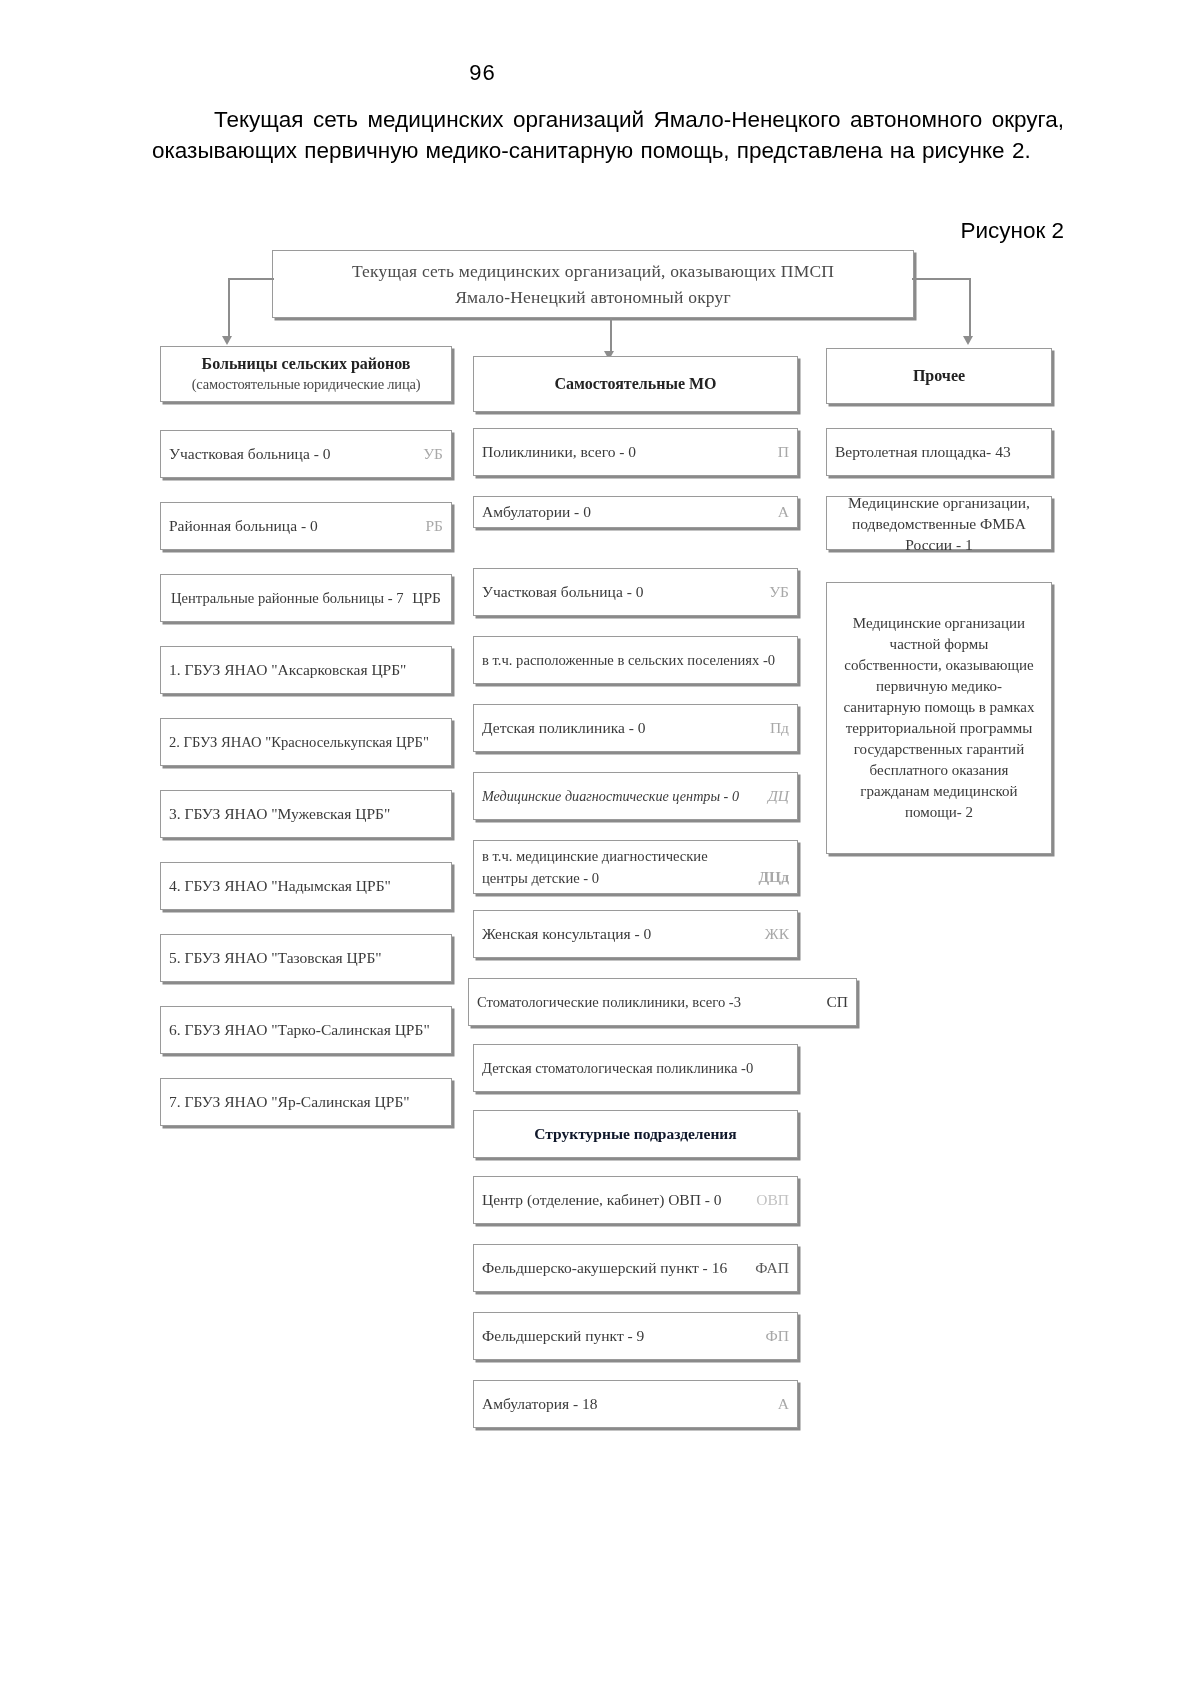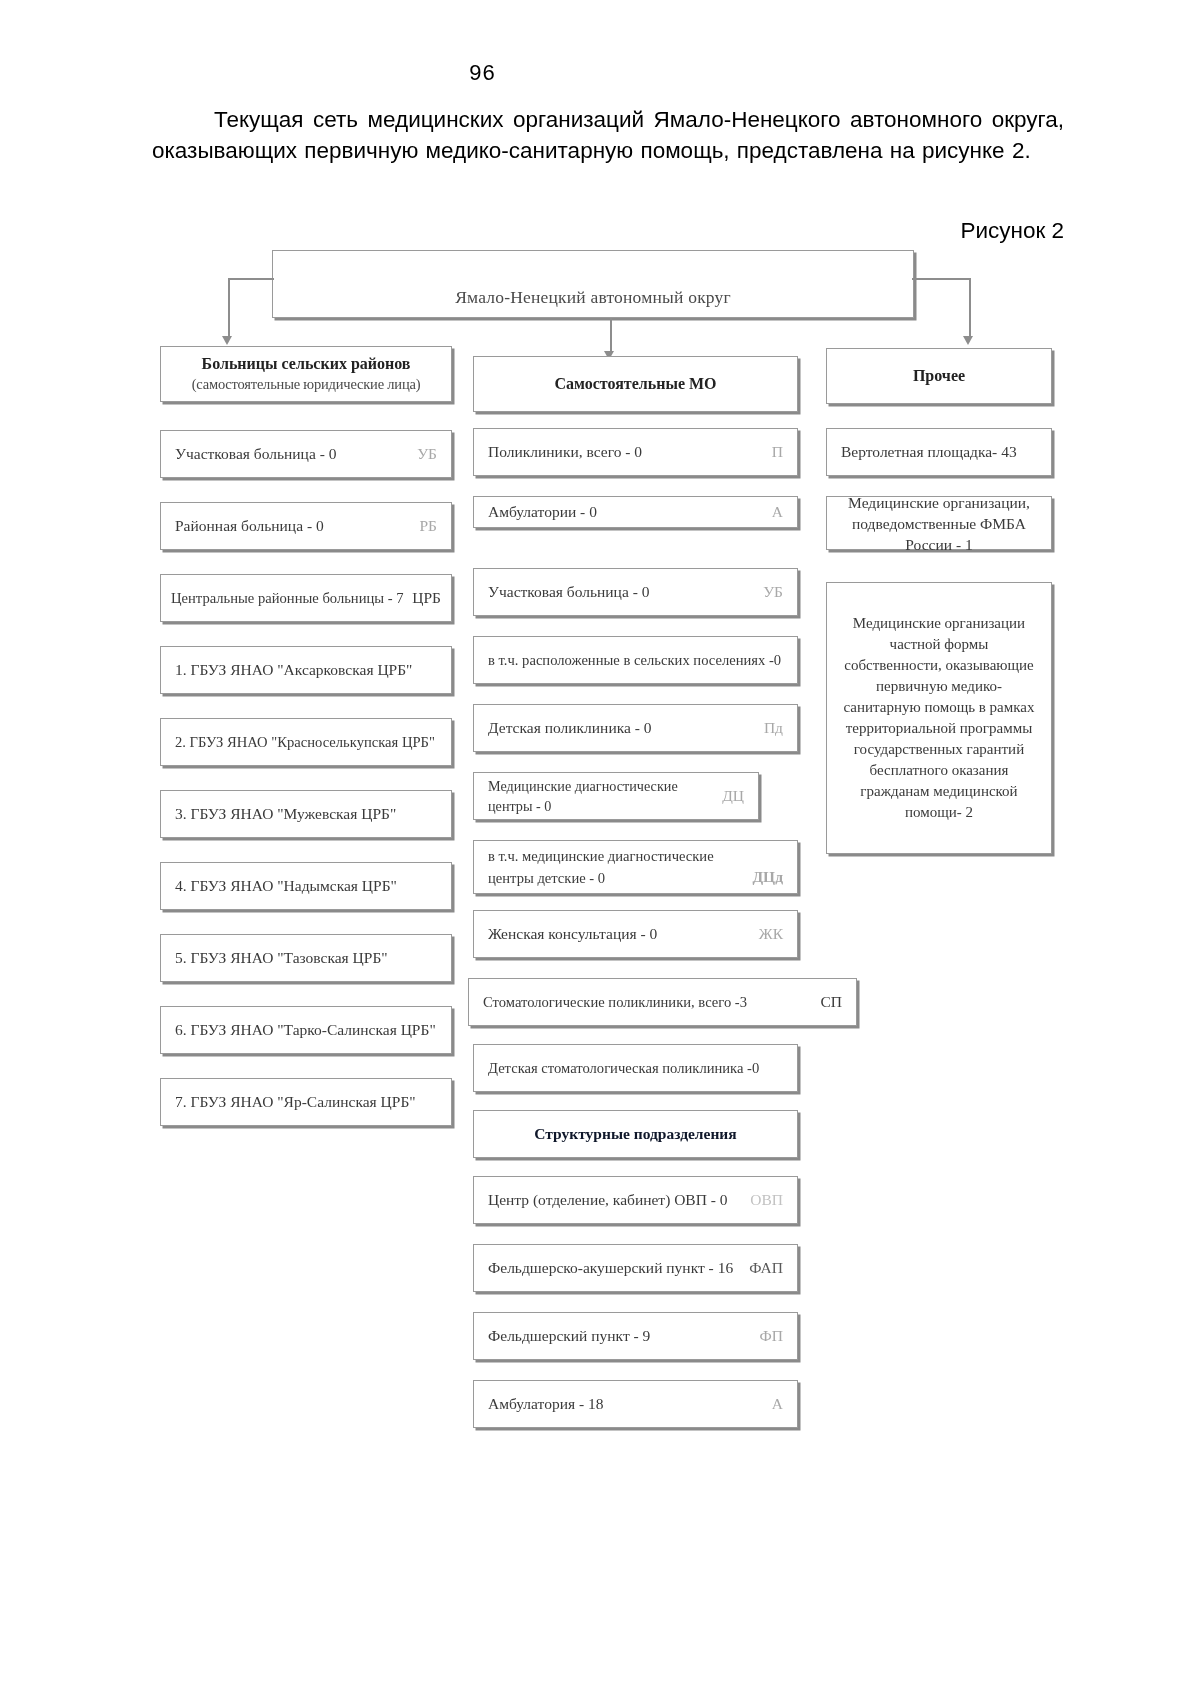--- a/index.html
+++ b/index.html
@@ -117,21 +117,21 @@
     display: block;
     font-weight: normal;
     font-size: 14.5px;
     color: #4a4a4a;
     margin-top: 3px;
     letter-spacing: -.2px;
   }
 
   
   .node.row {
-    padding: 0 14px;
+    padding: 0 8px;
     font-size: 15.5px;
     line-height: 20px;
   }
   .node.row .label {
     display: flex;
     align-items: center;
     justify-content: space-between;
     gap: 8px;
     width: 100%;
   }
@@ -199,21 +199,21 @@
     <span>округа, оказывающих первичную медико-санитарную помощь, представлена</span>
     <span class="lastline">на рисунке 2.</span>
   </div>
 
   <div class="figure-caption">Рисунок 2</div>
 
   <div class="diagram">
 
     <div class="node banner">
       <span class="label">
-        <br>
+        <span>Текущая сеть медицинских  организаций, оказывающих ПМСП</span><br>
         <span>Ямало-Ненецкий  автономный округ</span>
       </span>
     </div>
 
     <div class="conn v" style="left:228px; top:40px; height:32px;"></div>
     <div class="conn h" style="left:228px; top:40px; width:46px;"></div>
     <div class="conn v" style="left:228px; top:40px; height:60px;"></div>
     <div class="arrow-head" style="left:222px; top:98px;"></div>
 
     <div class="conn v" style="left:610px; top:80px; height:36px;"></div>
@@ -312,21 +312,21 @@
       <span class="label">
           <span class="text">в т.ч. расположенные в сельских поселениях -0</span>
         </span>
     </div>
     <div class="node row" style="left:473px; top:466px; width:325px; height:48px;">
       <span class="label">
           <span class="text">Детская поликлиника - 0</span>
           <span class="code">Пд</span>
         </span>
     </div>
-    <div class="node row" style="left:473px; top:534px; width:286px; height:48px; font-size:14.2px;">
+    <div class="node row" style="left:473px; top:534px; width:325px; height:48px; font-size:14.2px;font-style:italic;">
       <span class="label">
           <span class="text">Медицинские диагностические центры - 0</span>
           <span class="code">ДЦ</span>
         </span>
     </div>
     <div class="node row two-line" style="left:473px; top:602px; width:325px; height:54px; font-size:14.6px;">
       <span class="label">
           <span class="text">в т.ч. медицинские диагностические центры детские - 0</span>
           <span class="code" style="align-self:flex-end; padding-bottom:2px;font-weight:bold;">ДЦд</span>
         </span>

